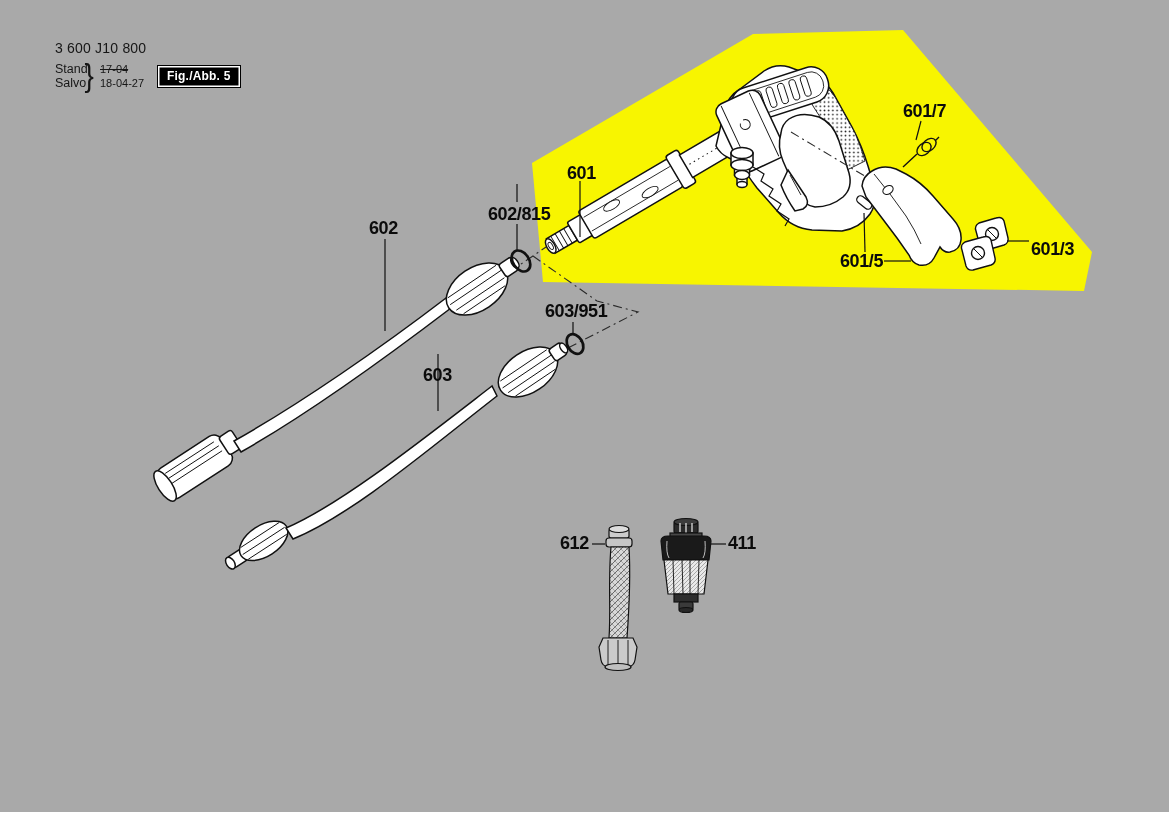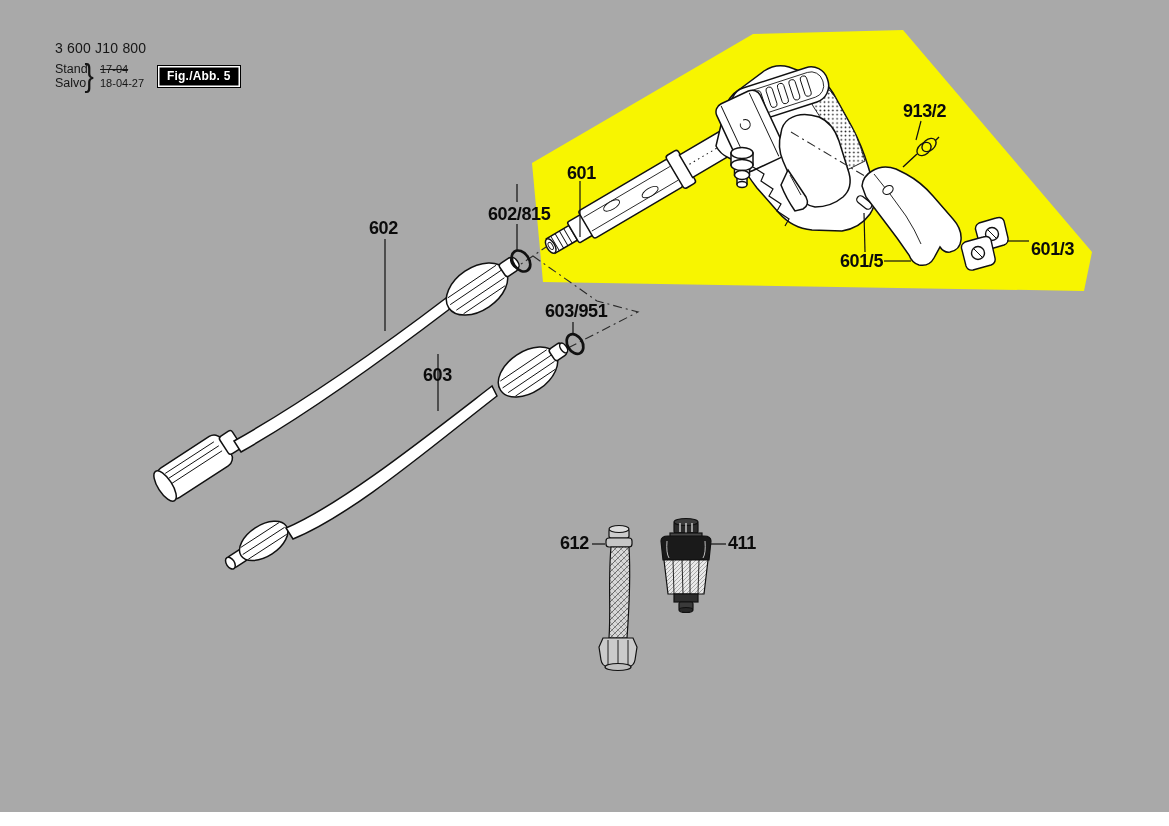--- a/index.html
+++ b/index.html
@@ -235,21 +235,21 @@
   </div>
   <div class="rev-brace">}</div>
   <div class="rev-vals">
     <div class="rev-row strike">17-04</div>
     <div class="rev-row">18-04-27</div>
   </div>
   <div class="fig-badge" style="background: rgb(0, 0, 0); color: rgb(255, 255, 255);">Fig./Abb. 5</div>
 
   <div class="part-label" style="left:567px;top:164px;">601</div>
   <div class="part-label" style="left:840px;top:252px;">601/5</div>
-  <div class="part-label" style="left:903px;top:102px;">913/2</div>
+  <div class="part-label" style="left:903px;top:102px;">601/7</div>
   <div class="part-label" style="left:1031px;top:240px;">601/3</div>
   <div class="part-label" style="left:369px;top:219px;">602</div>
   <div class="part-label" style="left:488px;top:205px;">602/815</div>
   <div class="part-label" style="left:423px;top:334px;margin-top:32px;">603</div>
   <div class="part-label" style="left:545px;top:302px;">603/951</div>
   <div class="part-label" style="left:728px;top:534px;">411</div>
   <div class="part-label" style="left:560px;top:534px;">612</div>
 
 </div>
 

